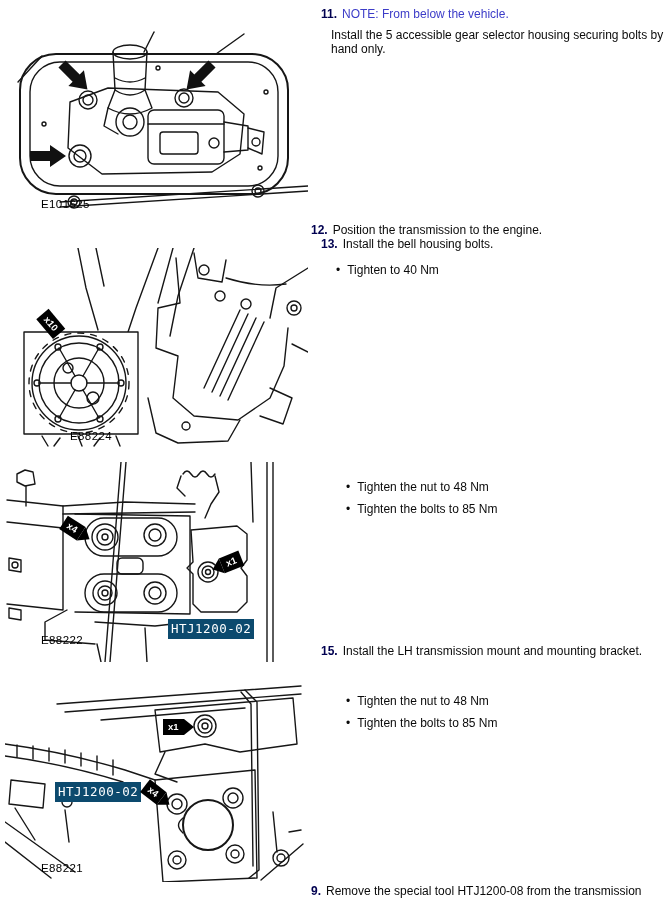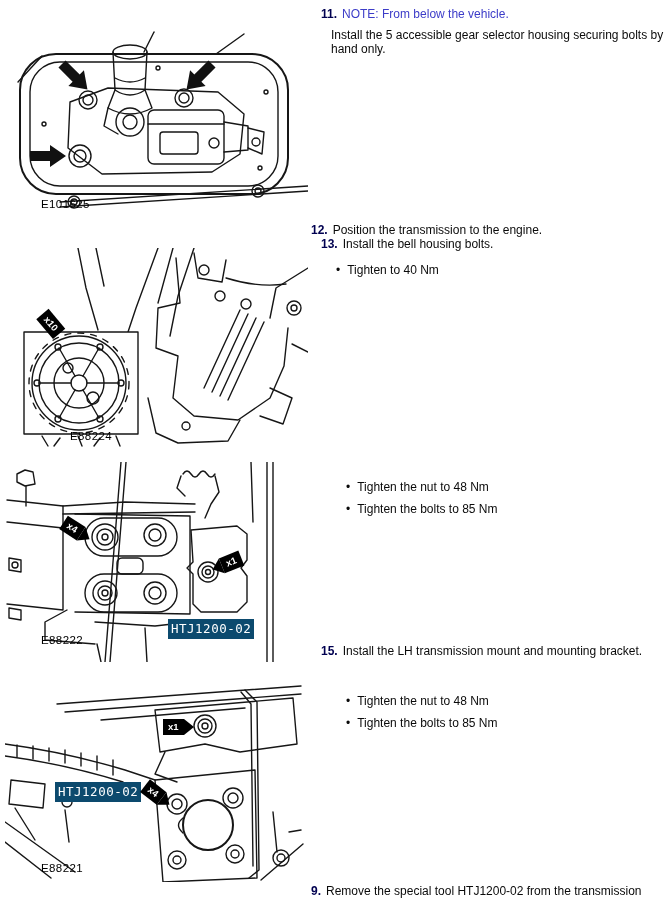--- a/index.html
+++ b/index.html
@@ -261,16 +261,16 @@
       <path d="M256,198 L298,162"></path>
         <path d="M284,150 L296,148"></path>
     </svg>
     <div class="tag arrow-right" style="left:158px; top:37px;">x1</div>
     <div class="tool" style="left:50px; top:100px;">HTJ1200-02</div>
     <div class="tag arrow-right" style="left:138px; top:102px; transform:rotate(38deg);">x4</div>
     <div class="fig-label" style="left:13px; top:180px;">E88221</div>
   </div>
 
   <div class="step" style="left:311px; top:885px;">
-    <span class="num">9.</span><span>Remove the special tool HTJ1200-02 from the transmission</span>
+    <span class="num">9.</span><span>Remove the special tool HTJ1200-08 from the transmission</span>
   </div>
 
 </div>
 
 </body></html>

